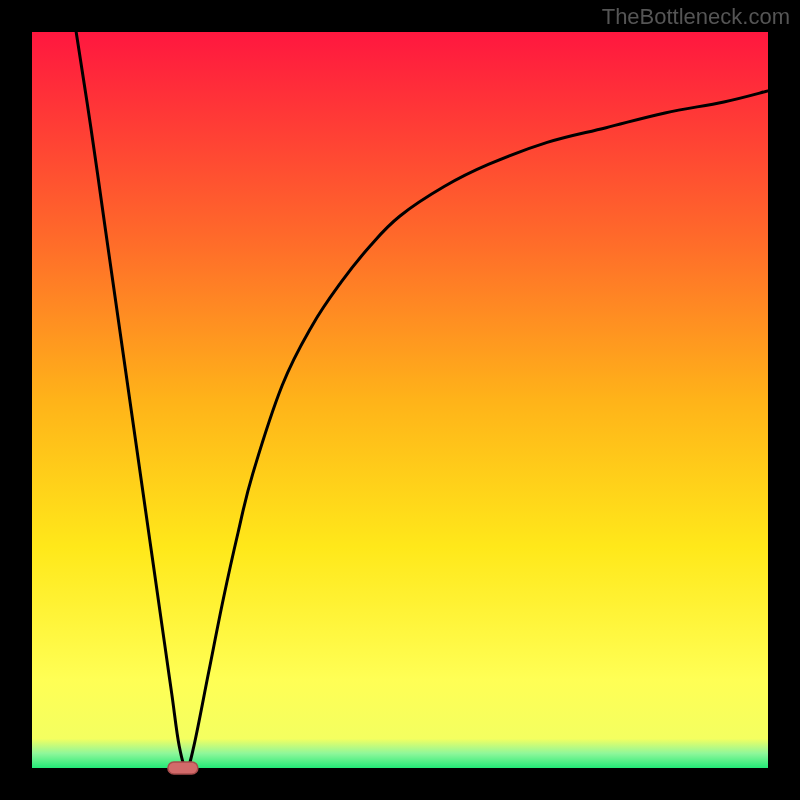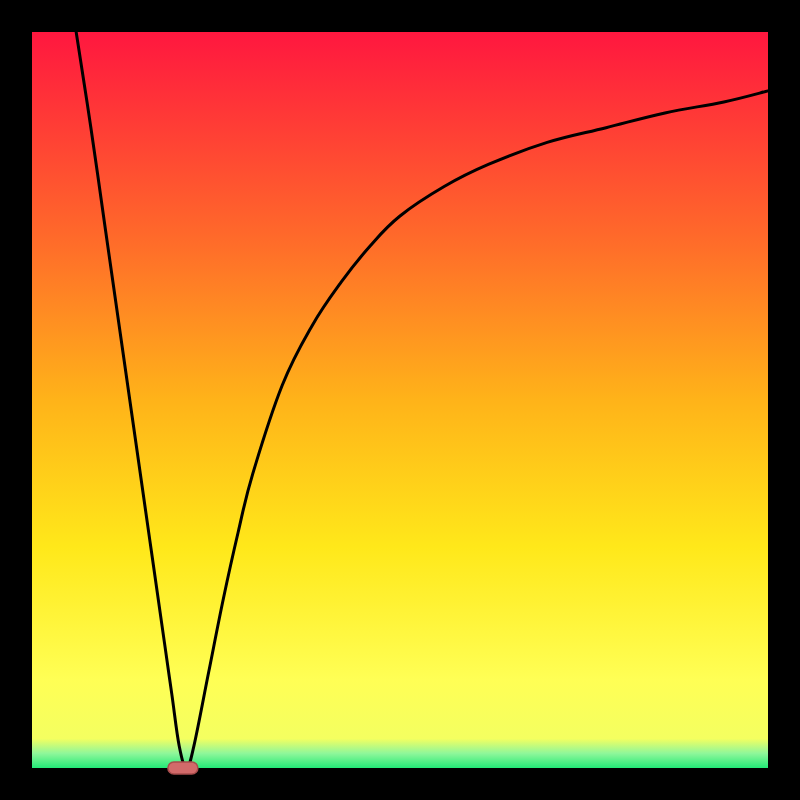--- a/index.html
+++ b/index.html
@@ -30,20 +30,21 @@
     position: absolute;
     top: 0;
     left: 0;
   }
 </style>
 </head>
 <body>
 
 <div class="frame">
 
+  <div class="watermark">TheBottleneck.com</div>
 
   <svg id="chart-svg" width="800" height="800" viewBox="0 0 800 800">
     <defs>
       <linearGradient id="bg-grad" x1="0" y1="0" x2="0" y2="1">
         <stop id="g0" offset="0%" stop-color="#ff173f"></stop>
         <stop id="g1" offset="28%" stop-color="#ff6a2a"></stop>
         <stop id="g2" offset="50%" stop-color="#ffb319"></stop>
         <stop id="g3" offset="70%" stop-color="#ffe81a"></stop>
         <stop id="g4" offset="88%" stop-color="#ffff55"></stop>
         <stop id="g4b" offset="96%" stop-color="#f4ff60"></stop>

